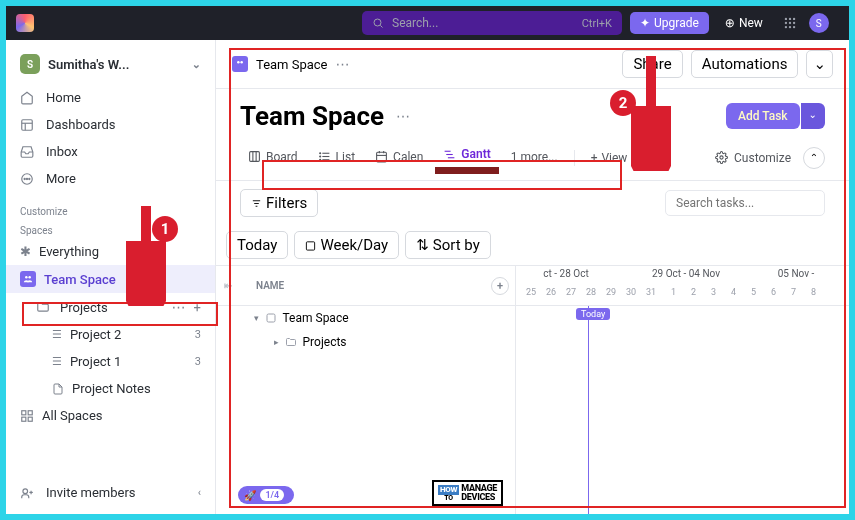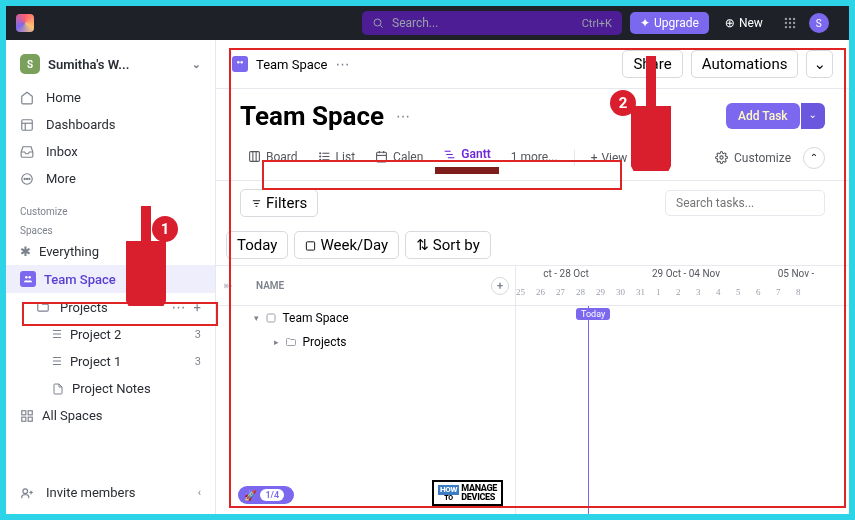--- a/index.html
+++ b/index.html
@@ -55,21 +55,21 @@
 .gantt-left { width: 300px; border-right: 1px solid #e6e8ed; }
 .gantt-left-head { height: 40px; border-bottom: 1px solid #e6e8ed; display: flex; align-items: center; padding: 0 20px 0 40px; font-size: 10px; font-weight: 600; color: #7c828d; position: relative; }
 .gantt-left-head .plus-c { position:absolute; right: 6px; width: 18px; height: 18px; border: 1px solid #d6d9de; border-radius: 50%; display: flex; align-items: center; justify-content: center; font-size: 11px; color: #7c828d; }
 .tree-row { display: flex; align-items: center; padding: 5px 12px 5px 38px; font-size: 12px; gap: 6px; }
 .tree-row.child { padding-left: 58px; }
 .gantt-right { flex: 1; position: relative; overflow: hidden; }
 .timeline-head { height: 40px; border-bottom: 1px solid #e6e8ed; display: flex; flex-direction: column; }
 .timeline-months { flex: 1; display: flex; font-size: 10px; color: #54575d; }
 .timeline-months div { flex: 1; text-align: center; padding-top: 2px; }
 .timeline-days { height: 18px; display: flex; font-size: 9px; color: #9ca0ab; }
-.timeline-days div { width: 20px; text-align: left; font-family: Liberation Serif, serif; }
+.timeline-days div { width: 20px; text-align: right; }
 .today-marker { position: absolute; left: 72px; top: 40px; bottom: 0; width: 1px; background: #7b68ee; }
 .today-badge { position: absolute; left: 60px; top: 42px; background: #7b68ee; color: #fff; font-size: 9px; padding: 1px 5px; border-radius: 3px; }
 .red-box { position: absolute; border: 2.5px solid #e02424; pointer-events: none; z-index: 50; }
 .annot-arrow { position: absolute; z-index: 51; }
 .annot-num { position: absolute; width: 26px; height: 26px; background: #d91e2e; border-radius: 50%; color: #fff; font-weight: 700; font-size: 15px; display: flex; align-items: center; justify-content: center; z-index: 52; }
 .rocket-pill { position: absolute; bottom: 10px; left: 232px; background: #7b68ee; color: #fff; border-radius: 14px; padding: 3px 10px 3px 6px; font-size: 10px; display: flex; align-items: center; gap: 4px; }
 .rocket-pill .frac { background: #fff; color: #7b68ee; border-radius: 8px; padding: 1px 5px; font-size: 9px; font-weight: 600; }
 .watermark { position: absolute; bottom: 8px; left: 426px; border: 2px solid #000; background: #fff; padding: 2px 4px; font-size: 9px; font-weight: 800; letter-spacing: -0.3px; line-height: 1; display: flex; align-items: center; gap: 2px; }
 .watermark .how { background: #3b7dc4; color: #fff; padding: 1px 2px; font-size: 8px; }
 svg { display: block; }

